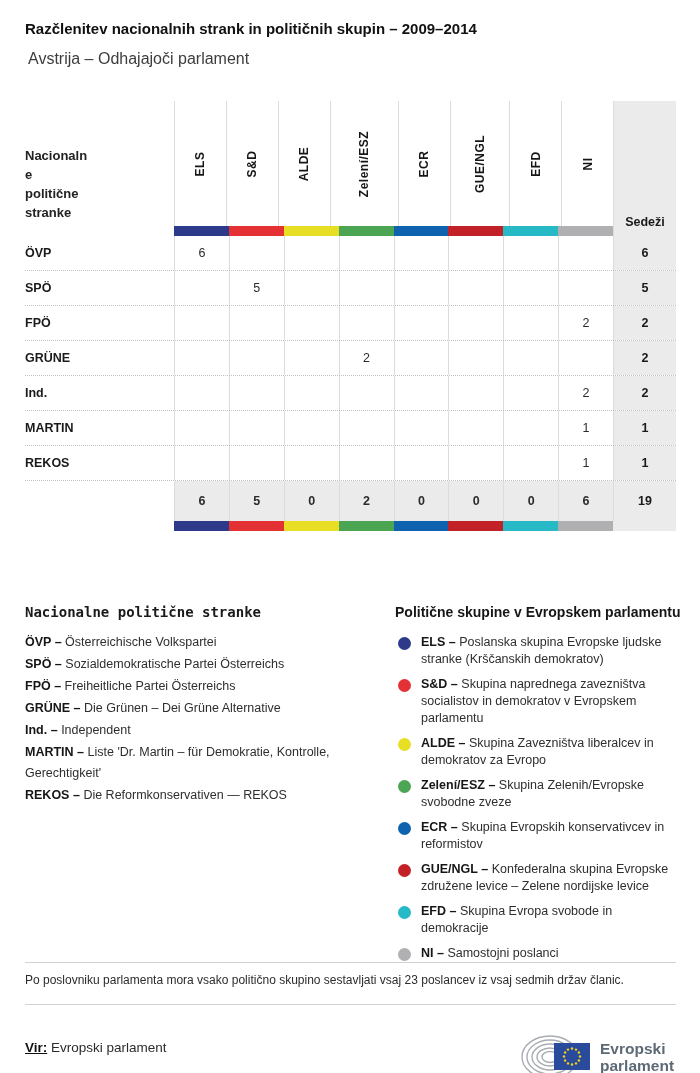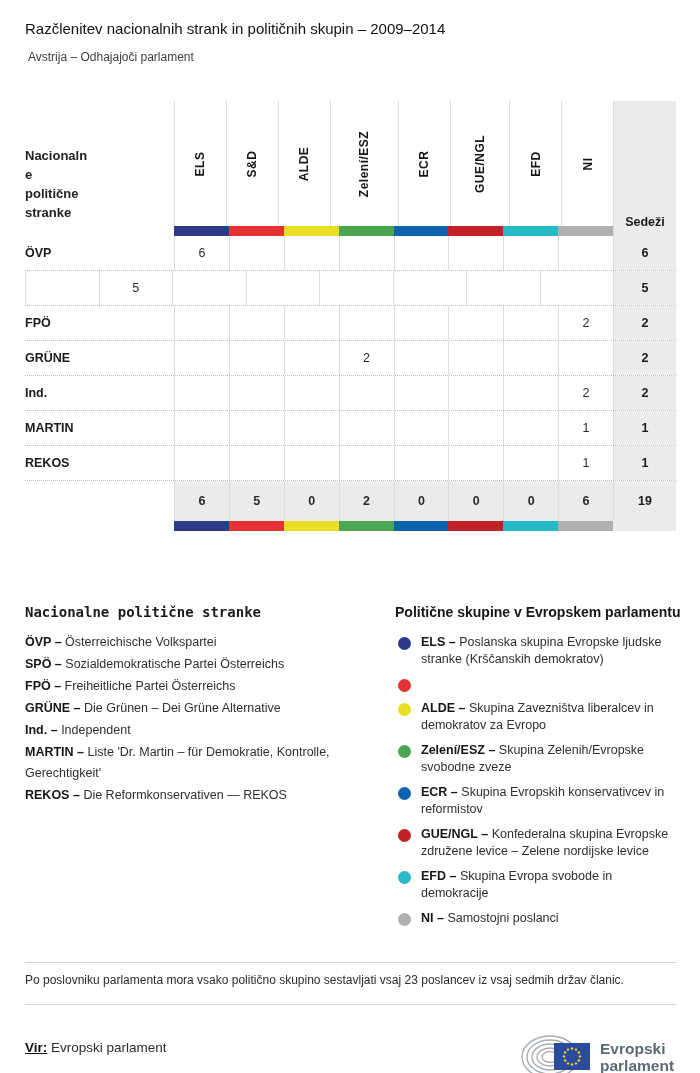--- a/index.html
+++ b/index.html
@@ -1,19 +1,19 @@
 <!DOCTYPE html>
 <html><head>
 <meta charset="utf-8">
 <style>
   html,body{margin:0;padding:0;background:#fff;}
   .page{position:relative;width:700px;height:1073px;background:#fff;
         font-family:"Liberation Sans",sans-serif;color:#1a1a1a;overflow:hidden;}
-  .title{position:absolute;left:25px;top:20px;font-size:15px;font-weight:normal;color:#111;}
-  .subtitle{position:absolute;left:28px;top:50px;font-size:12px;font-weight:400;color:#3d3d3d;}
+  .title{position:absolute;left:25px;top:20px;font-size:15px;font-weight:bold;color:#111;}
+  .subtitle{position:absolute;left:28px;top:50px;font-size:16px;font-weight:400;color:#3d3d3d;}
 
   
   .table{position:absolute;left:25px;top:101px;width:651px;}
   .thead{display:flex;height:135px;}
   .th-label{width:149px;display:flex;align-items:flex-end;box-sizing:border-box;padding:0 0 14px 0;}
   .th-label span{display:block;width:64px;font-size:13px;font-weight:bold;line-height:19px;
                  overflow-wrap:break-word;word-break:break-word;color:#222;}
   .th-groups{flex:1;display:flex;flex-direction:column;}
   .th-group-row{height:125px;display:flex;}
   .th-group{flex:1;border-left:1px solid #dcdcdc;display:flex;align-items:center;justify-content:center;box-sizing:border-box;}
@@ -117,20 +117,21 @@
       <div class="c-data"></div>
       <div class="c-data"></div>
       <div class="c-data"></div>
       <div class="c-data"></div>
       <div class="c-data"></div>
       <div class="c-data"></div>
       <div class="c-seats">6</div>
     </div>
 
     <div class="trow">
+      <div class="c-label">SPÖ</div>
       <div class="c-data"></div>
       <div class="c-data">5</div>
       <div class="c-data"></div>
       <div class="c-data"></div>
       <div class="c-data"></div>
       <div class="c-data"></div>
       <div class="c-data"></div>
       <div class="c-data"></div>
       <div class="c-seats">5</div>
     </div>
@@ -239,20 +240,21 @@
   </div>
 
   <div class="legend-right">
     <h3>Politične skupine v Evropskem parlamentu</h3>
     <div class="lg-item">
       <span class="dot" style="background: rgb(45, 58, 138);"></span>
       <span class="lg-text"><span class="abbr">ELS –</span> <span>Poslanska skupina Evropske ljudske stranke (Krščanskih demokratov)</span></span>
     </div>
     <div class="lg-item">
       <span class="dot" style="background: rgb(228, 49, 52);"></span>
+      <span class="lg-text"><span class="abbr">S&amp;D –</span> <span>Skupina naprednega zavezništva socialistov in demokratov v Evropskem parlamentu</span></span>
     </div>
     <div class="lg-item">
       <span class="dot" style="background: rgb(232, 223, 37);"></span>
       <span class="lg-text"><span class="abbr">ALDE –</span> <span>Skupina Zavezništva liberalcev in demokratov za Evropo</span></span>
     </div>
     <div class="lg-item">
       <span class="dot" style="background: rgb(76, 165, 82);"></span>
       <span class="lg-text"><span class="abbr">Zelení/ESZ –</span> <span>Skupina Zelenih/Evropske svobodne zveze</span></span>
     </div>
     <div class="lg-item">

